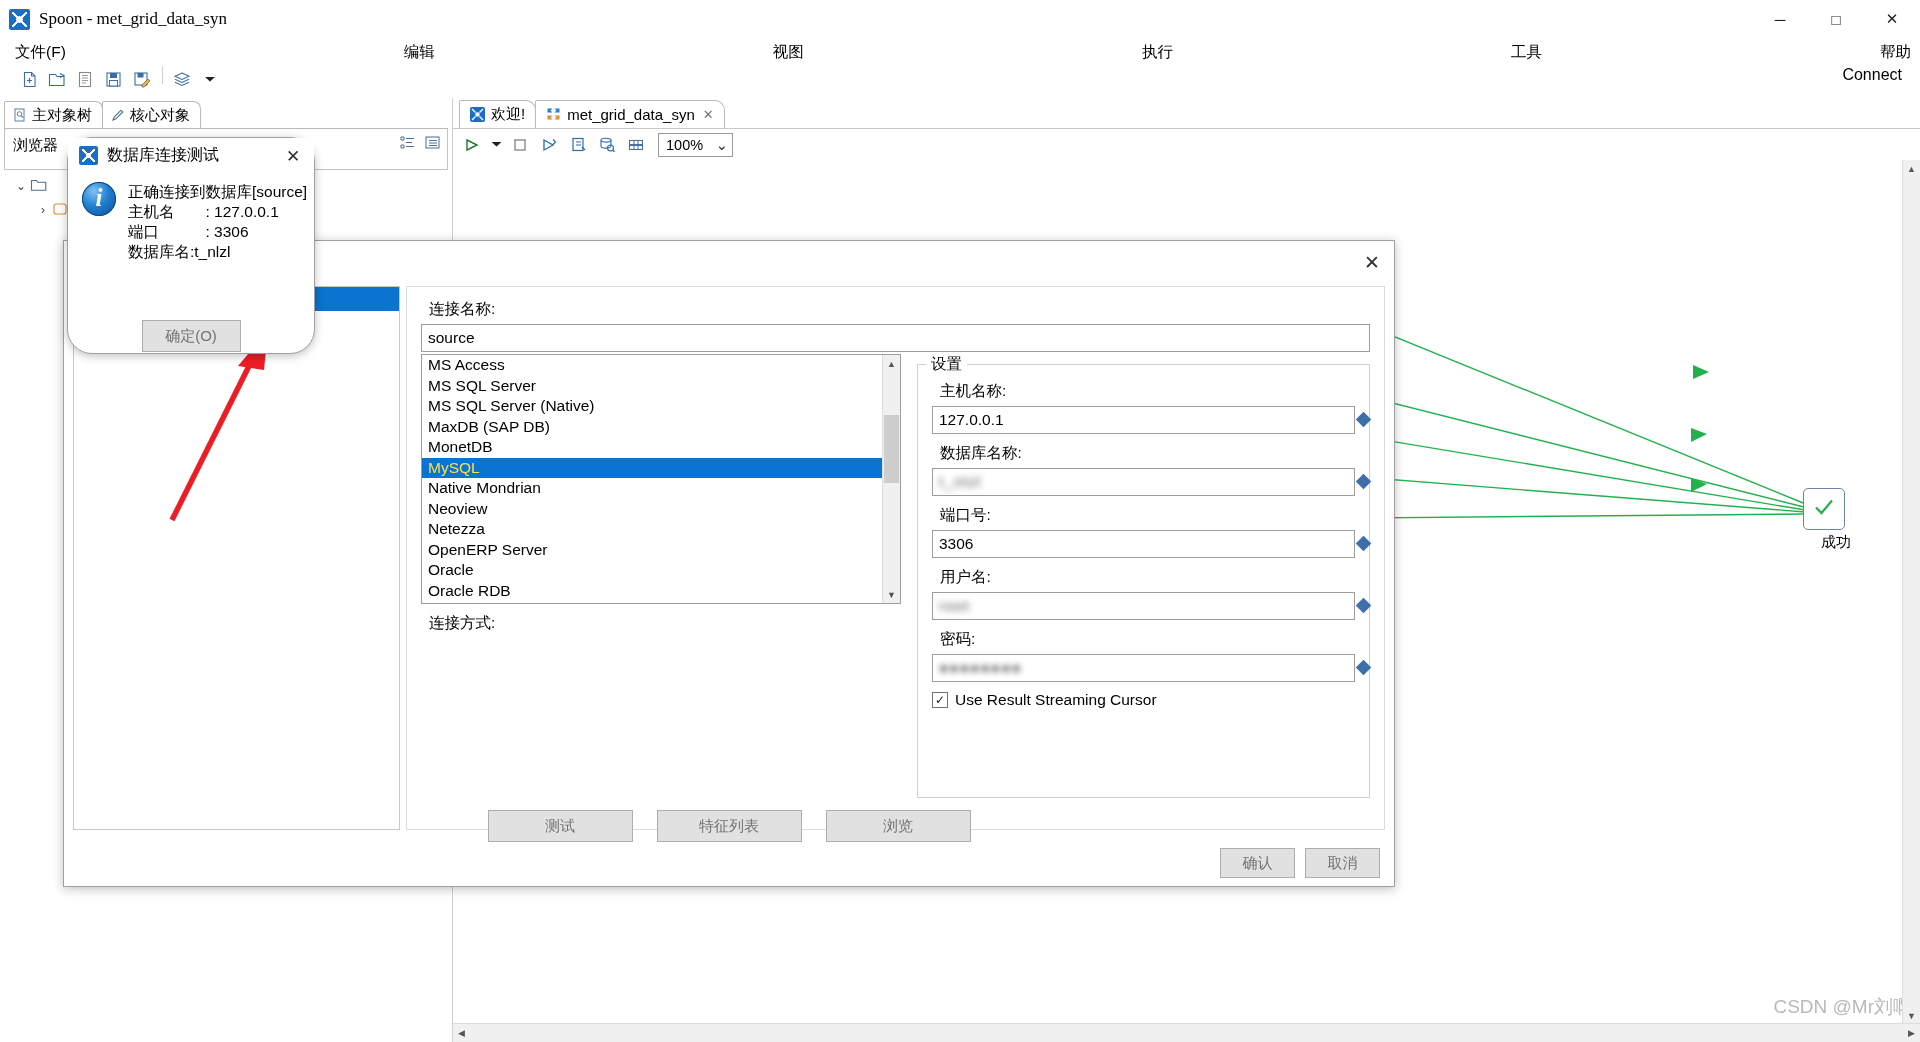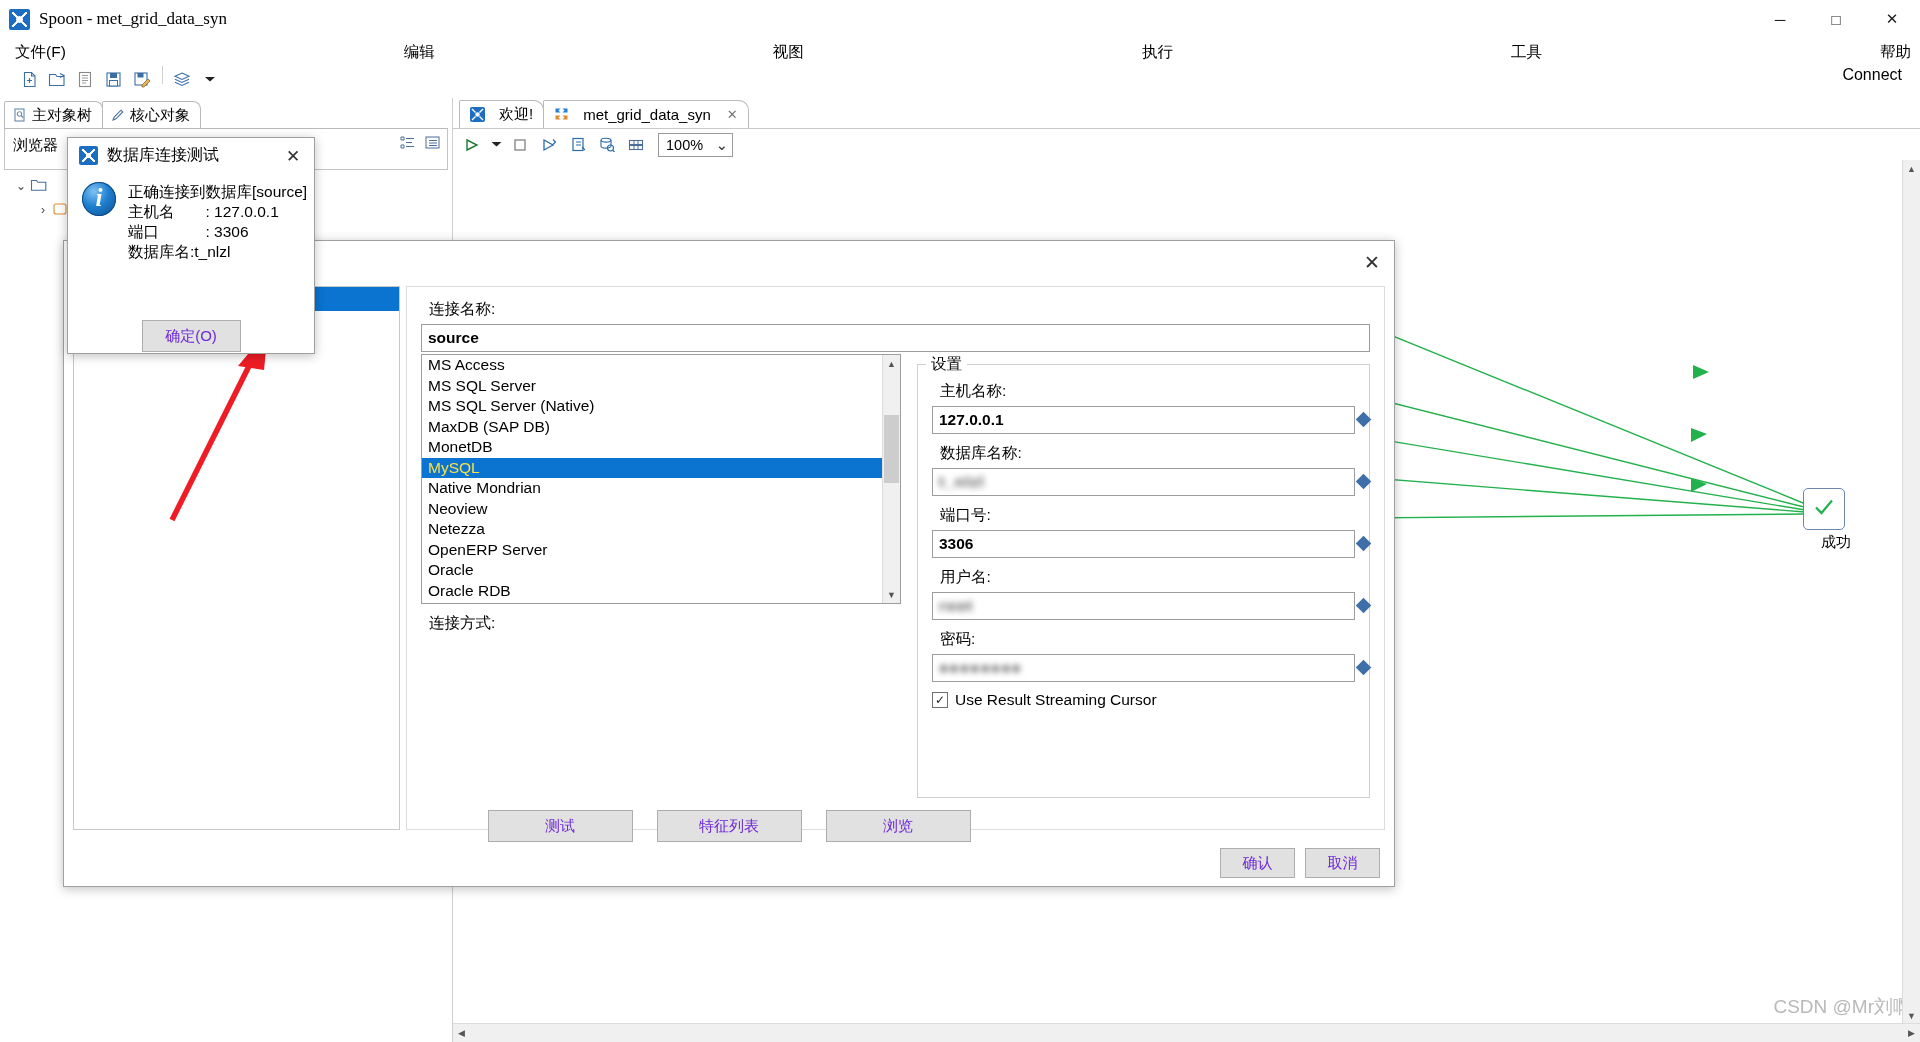--- a/index.html
+++ b/index.html
@@ -61,21 +61,21 @@
   .tree-row{display:flex;align-items:center;height:24px;padding-left:6px;}
   .tree-row .chev{width:18px;text-align:center;color:#444;font-size:12px;}
   .tree-row .fold{margin-right:6px;}
   
   .editor{position:absolute;left:452px;top:98px;right:0;bottom:0;background:#fff;
           border-left:1px solid #cfcfcf;}
   .ed-tabs{display:flex;height:30px;align-items:flex-end;padding-left:6px;}
   .ed-tab{
     height:27px;display:flex;align-items:center;padding:0 10px;
     border:1px solid #b9b9b9;border-bottom:none;background:#fff;font-size:15px;
-    margin-right:-1px;border-top-left-radius:2px;border-top-right-radius:10px;gap:8px;
+    margin-right:-1px;border-top-left-radius:2px;border-top-right-radius:10px;
   }
   .ed-tab .ic{margin-right:6px;display:flex;}
   .ed-tab .x{margin-left:8px;color:#777;font-size:13px;}
   .ed-toolbar{height:31px;display:flex;align-items:center;padding-left:6px;
               border-top:1px solid #c8c8c8;border-bottom:1px solid #d8d8d8;background:#fff;}
   .etb{width:26px;height:24px;display:flex;align-items:center;justify-content:center;margin-right:3px;}
   .zoomsel{height:22px;border:1px solid #9a9a9a;background:#fff;display:flex;align-items:center;
            padding:0 4px 0 7px;font-size:14.5px;margin-left:6px;min-width:62px;justify-content:space-between;}
   .canvas{position:absolute;left:0;right:0;top:62px;bottom:0;background:#fff;overflow:hidden;}
   .hscroll{position:absolute;left:0;right:0;bottom:0;height:18px;background:#f0f0f0;
@@ -100,45 +100,45 @@
     content:"";position:absolute;left:3px;top:3px;width:13px;height:13px;
     background:
       radial-gradient(circle at 50% 50%, #fff 0 2.6px, transparent 3px),
       linear-gradient(45deg, transparent 44%, #fff 44% 56%, transparent 56%),
       linear-gradient(-45deg, transparent 44%, #fff 44% 56%, transparent 56%);
   }
   .dlg-title .txt{font-size:16px;}
   .dlg-close{position:absolute;right:10px;top:8px;width:22px;height:20px;
              display:flex;align-items:center;justify-content:center;color:#333;font-size:17px;}
   
-  #msgbox{left:67px;top:137px;width:246px;height:215px;}
+  #msgbox{left:67px;top:137px;width:246px;height:215px;border-radius:25px;}
   .msg-body{display:flex;padding:10px 12px 0 14px;}
   .info-icon{width:34px;height:34px;border-radius:50%;flex:none;margin-right:12px;
     background:radial-gradient(circle at 35% 28%, #7ec2f2 0%, #1f7fd0 45%, #0b4f8f 100%);
     position:relative;box-shadow:inset 0 0 0 1px #0a4a85;}
   .info-icon::after{content:"i";position:absolute;left:0;right:0;top:2px;text-align:center;
     font-family:"Liberation Serif",serif;font-style:italic;font-weight:bold;font-size:25px;color:#fff;}
   .msg-lines{font-size:15.5px;line-height:20px;white-space:pre;}
   .msg-btnrow{position:absolute;left:0;right:0;top:182px;display:flex;justify-content:center;}
   .btn{
     border:1px solid #adadad;background:#e1e1e1;font-size:15px;
-    display:flex;align-items:center;justify-content:center;color:#6d28d9;
+    display:flex;align-items:center;justify-content:center;color:#737373;
     font-family:"Liberation Sans","DejaVu Sans",sans-serif;
   }
   
   #dbdlg{left:63px;top:240px;width:1330px;height:645px;}
   .db-close{position:absolute;right:14px;top:10px;font-size:19px;color:#333;}
   .db-inner{position:absolute;left:9px;top:45px;right:9px;bottom:56px;}
   .db-left{position:absolute;left:0;top:0;width:325px;bottom:0;border:1px solid #c8c8c8;background:#fff;}
   .db-left .sel{height:24px;background:#0a74d0;}
   .db-left .itm{height:22px;display:flex;align-items:center;padding-left:10px;font-size:15.5px;}
   .db-right{position:absolute;left:333px;top:0;right:0;bottom:0;border:1px solid #dcdcdc;background:#fff;padding:10px 14px;}
   .fld-label{font-size:15.5px;margin:9px 0 4px 8px;}
   .input{border:1px solid #9d9d9d;height:26px;background:#fff;display:flex;align-items:center;
-         padding:0 6px;font-size:15.5px;font-weight:bold;}
+         padding:0 6px;font-size:15.5px;}
   .cols{display:flex;gap:16px;margin-top:2px;}
   .col-left{width:480px;}
   .col-right{flex:1;position:relative;}
   .listbox{border:1px solid #9d9d9d;background:#fff;position:relative;overflow:hidden;}
   .lb-item{height:20.5px;display:flex;align-items:center;padding-left:6px;font-size:15.5px;white-space:nowrap;}
   .lb-item.sel{background:#0a74d0;color:#fde047;}
   .lb-sb{position:absolute;right:0;top:0;bottom:0;width:17px;background:#f0f0f0;border-left:1px solid #dcdcdc;}
   .lb-sb .arr{height:17px;display:flex;align-items:center;justify-content:center;font-size:9px;color:#555;}
   .lb-sb .thumb{position:absolute;left:1px;right:1px;background:#cdcdcd;}
   .group{border:1px solid #d0d0d0;position:relative;padding:16px 14px 10px 14px;}

